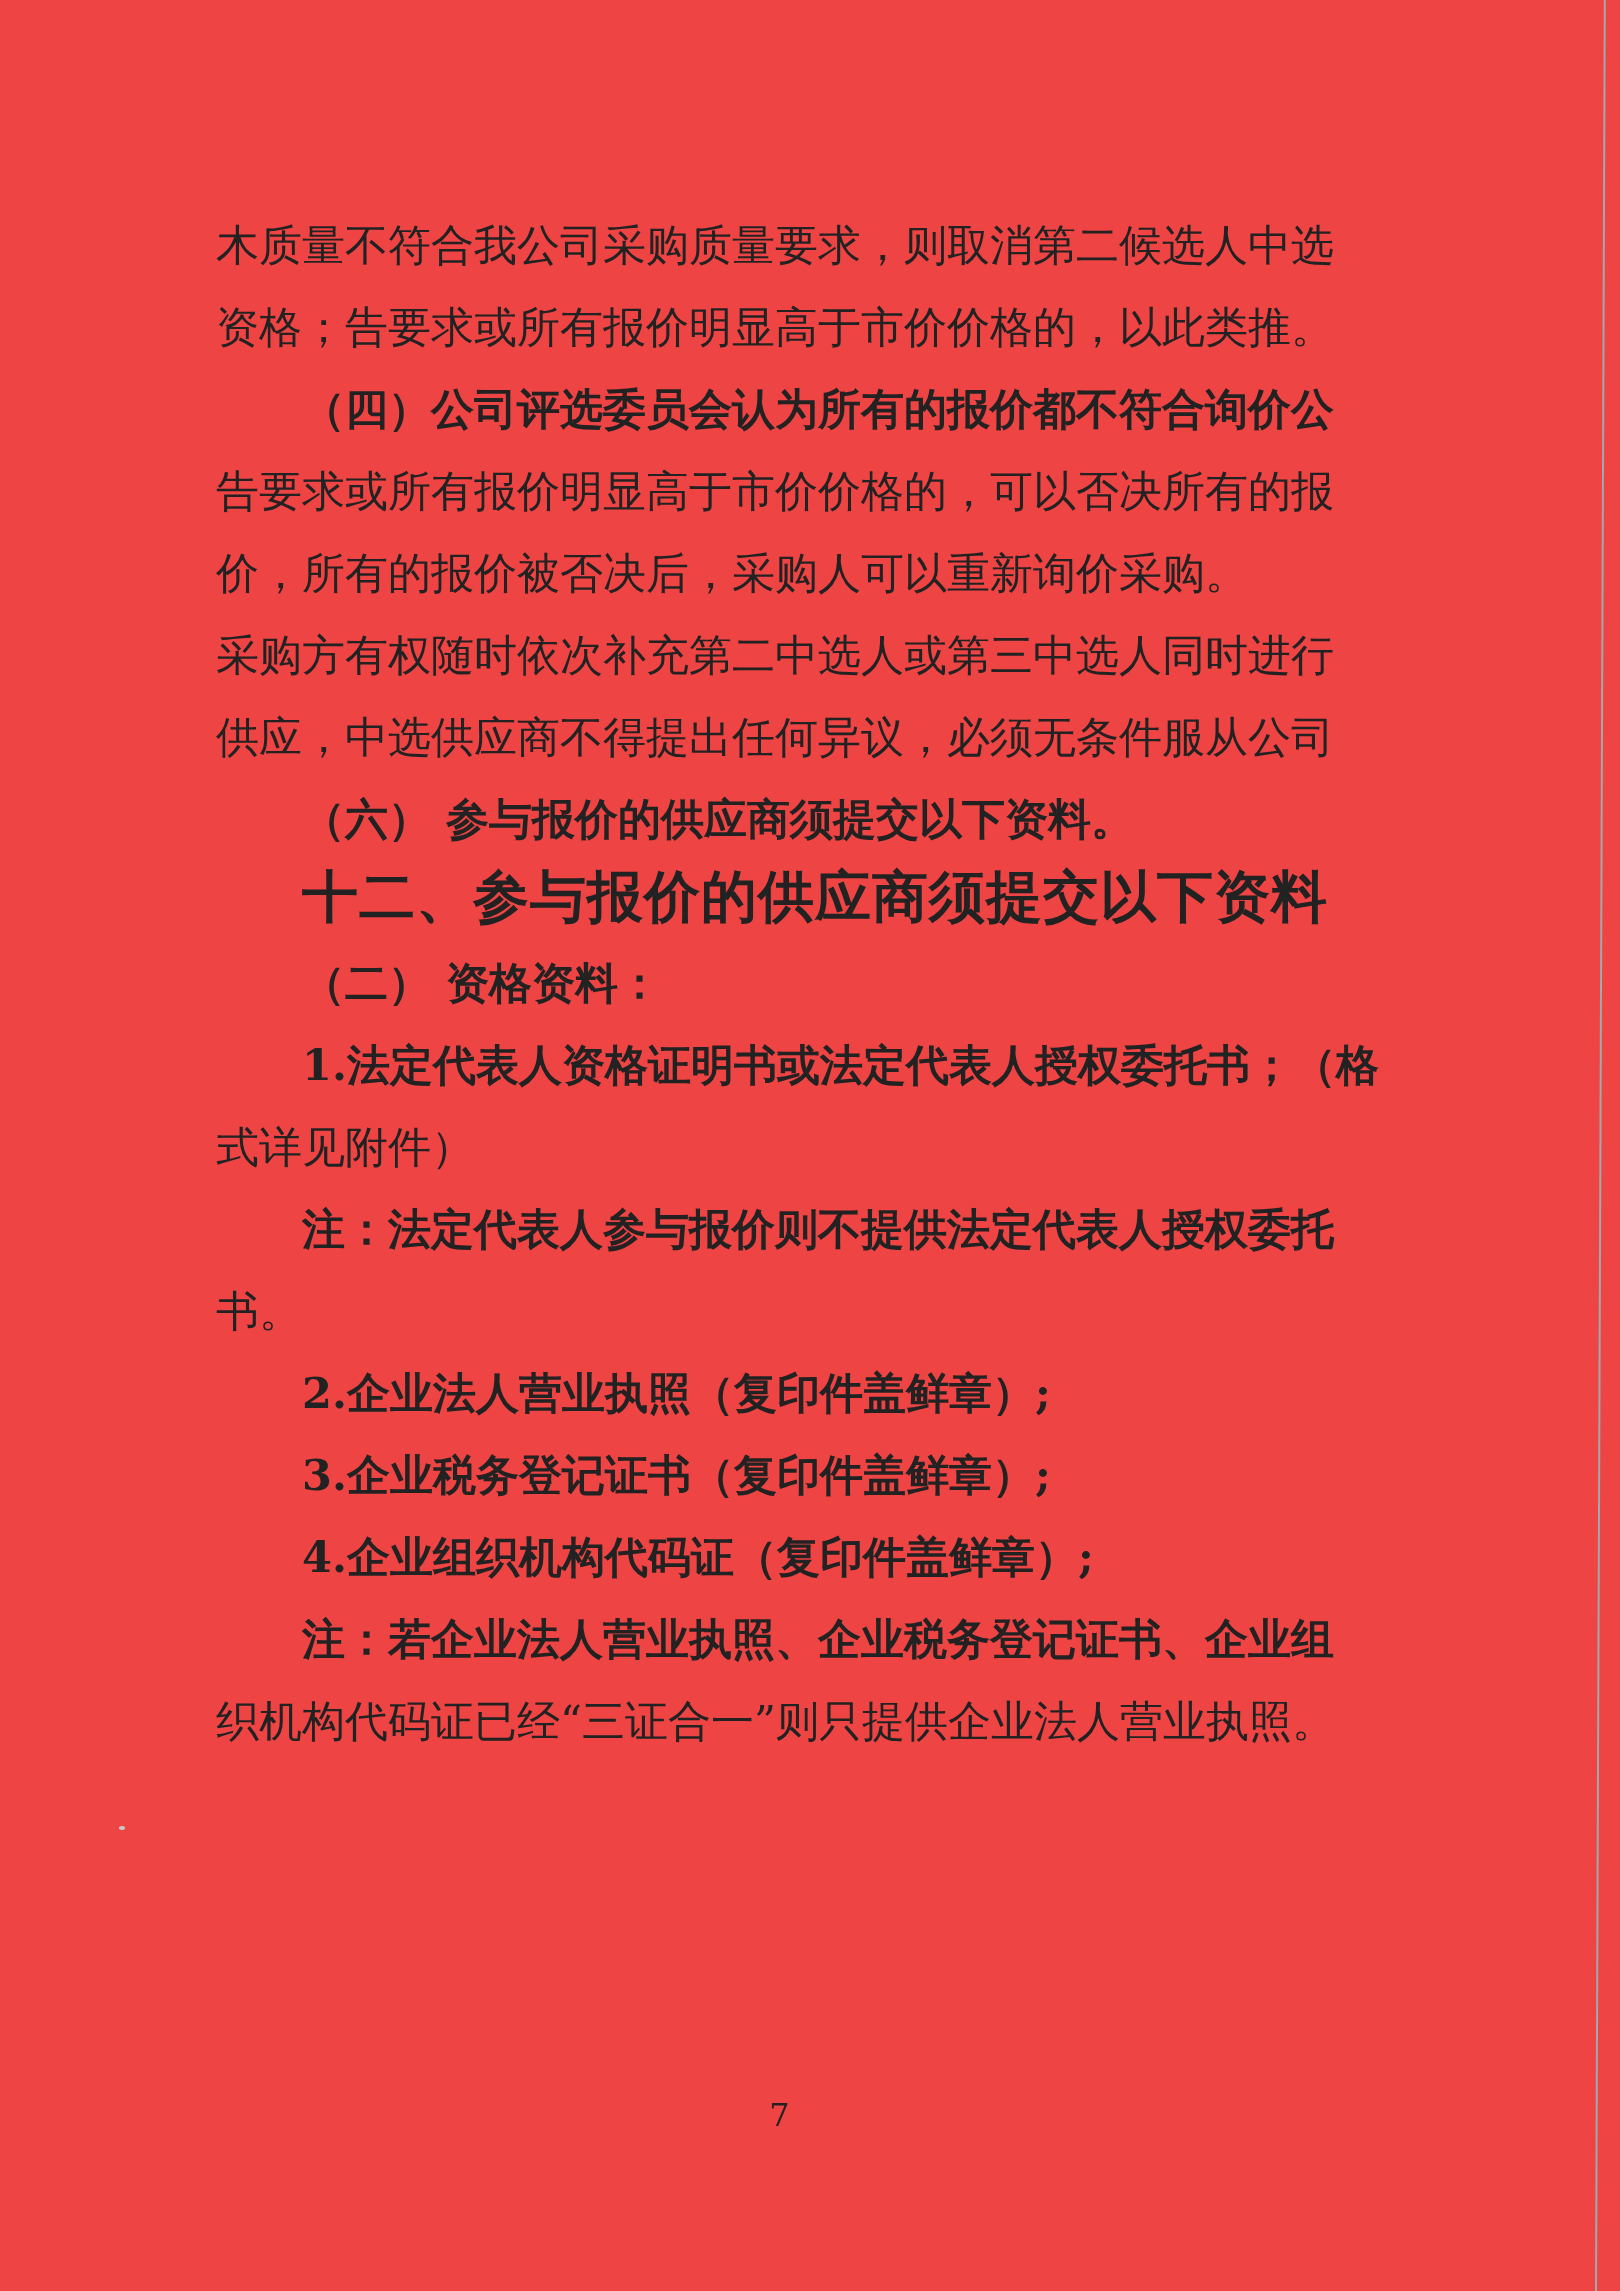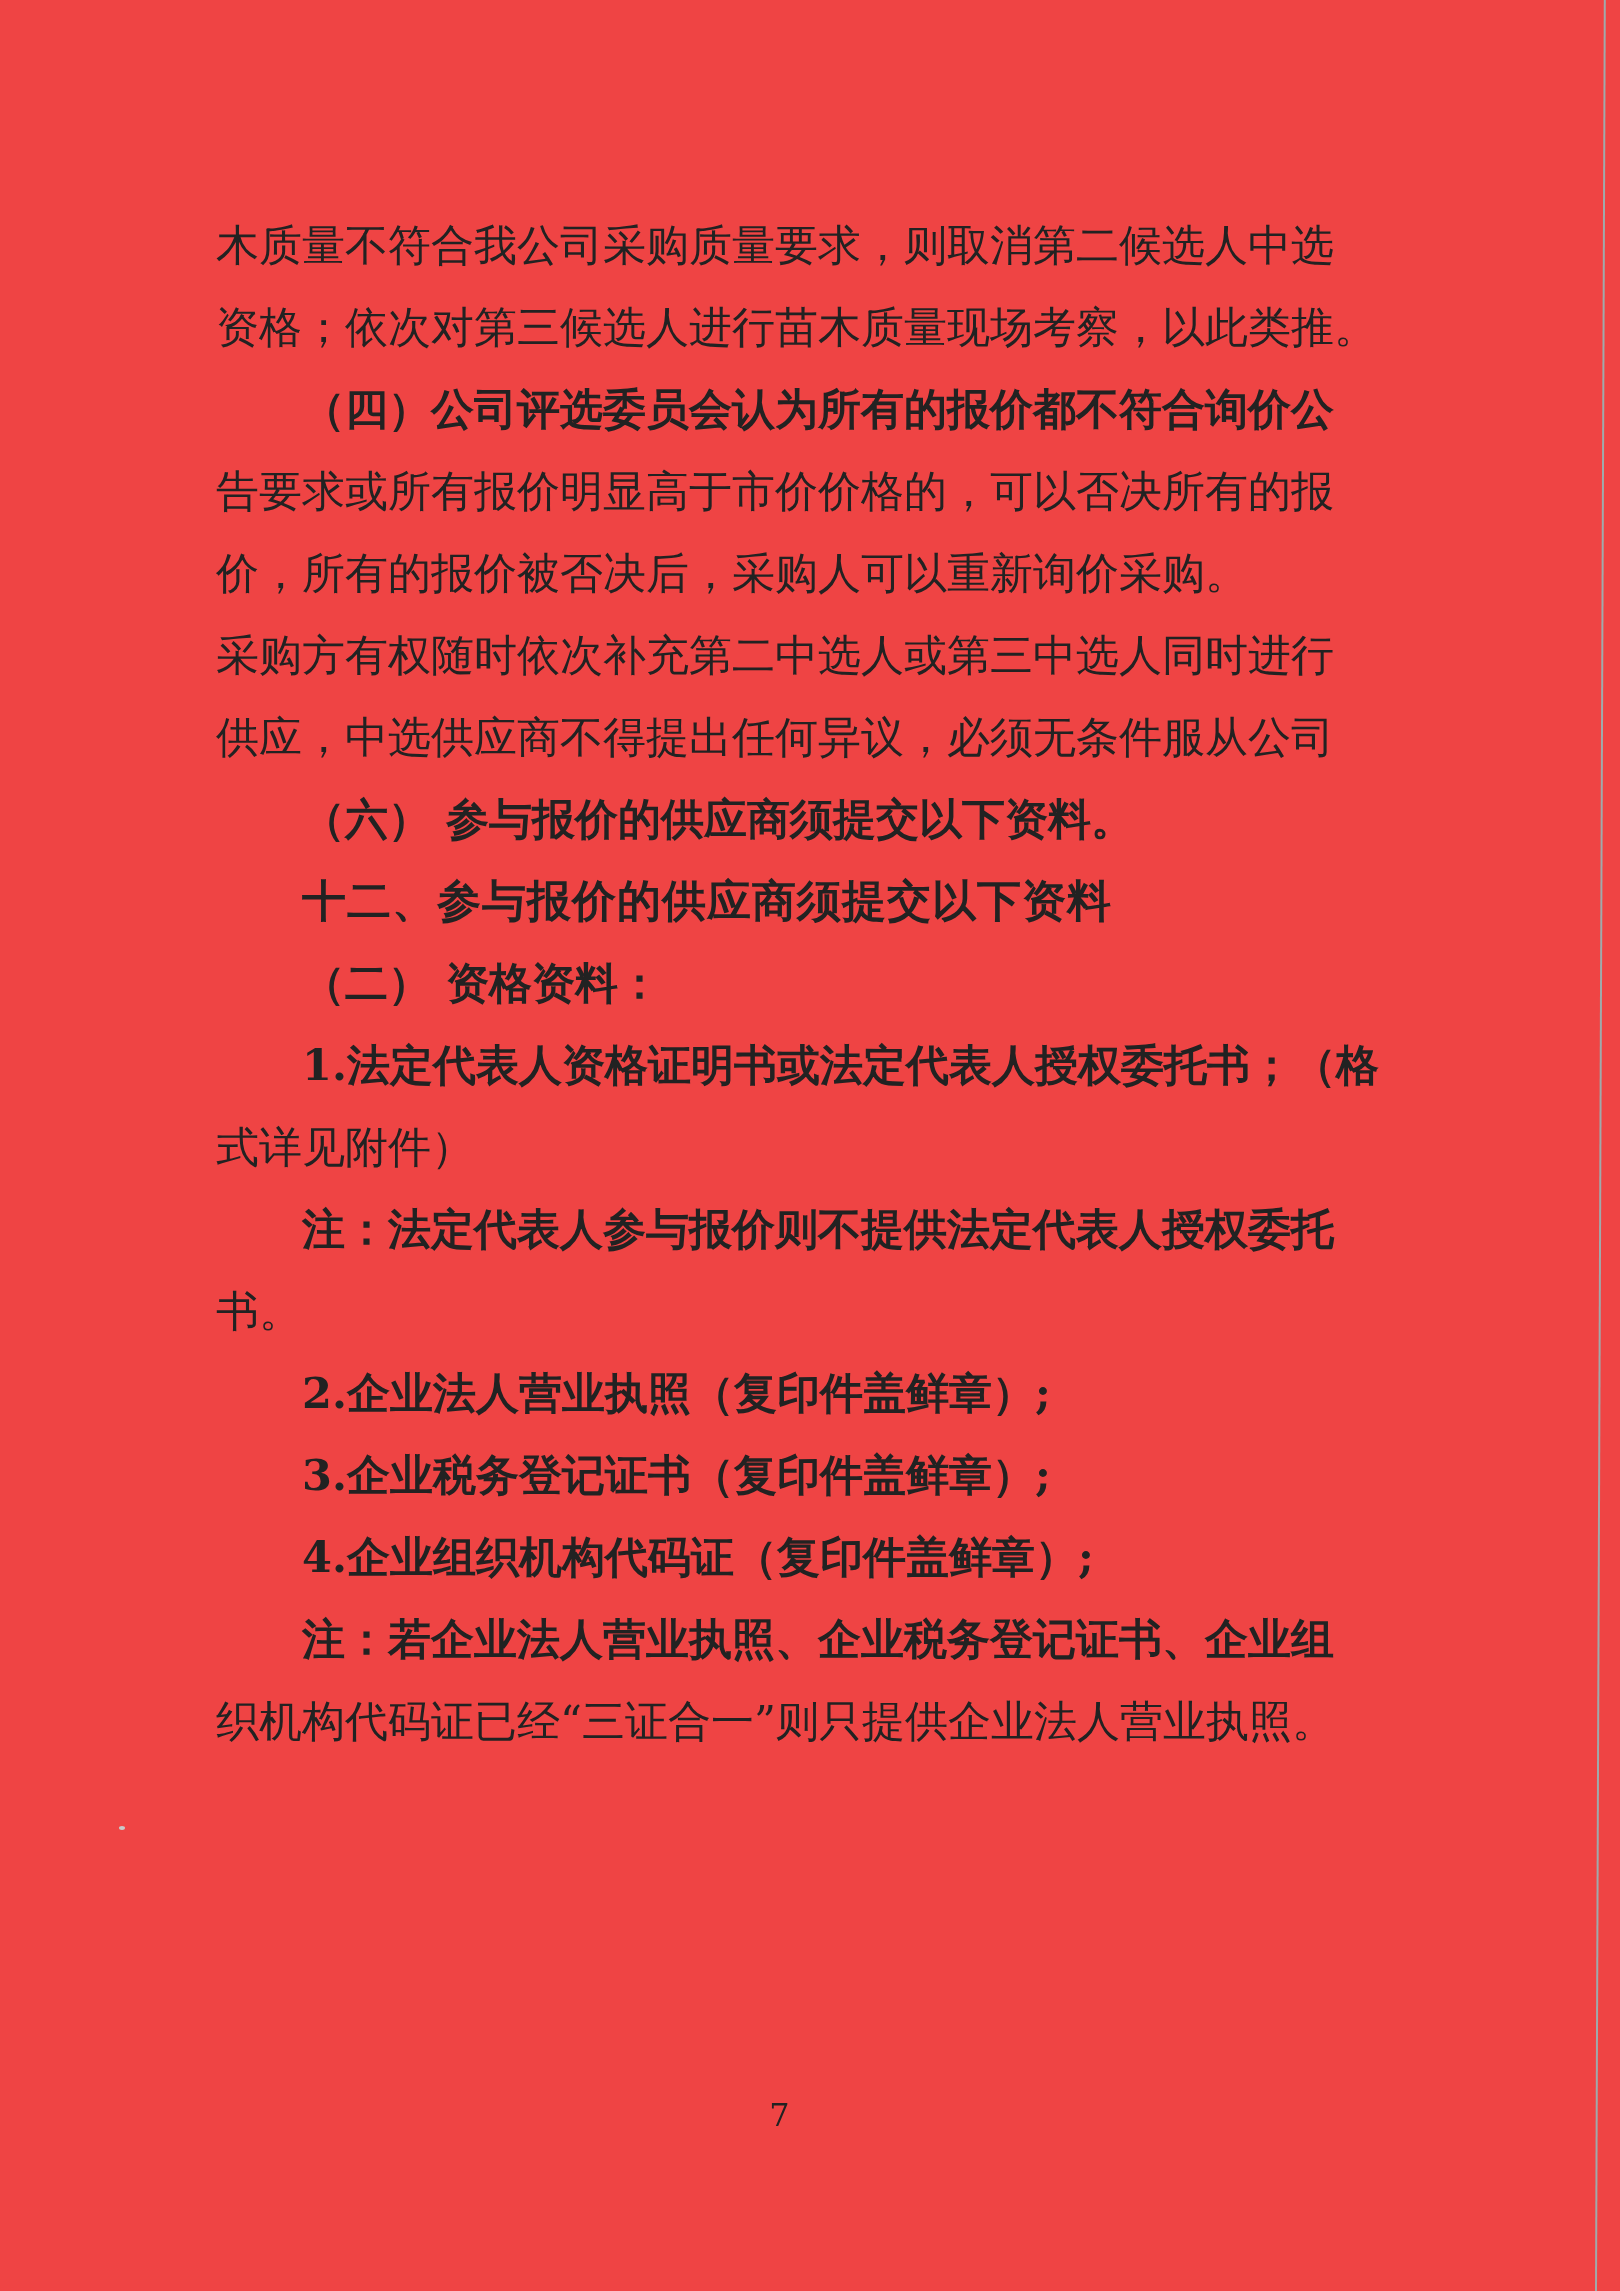--- a/index.html
+++ b/index.html
@@ -33,23 +33,23 @@
     line-height: 82px;
     color: #222222;
     white-space: nowrap;
     letter-spacing: 0;
   }
   .line.indent {
     text-indent: 86px;
     font-weight: bold;
   }
   .line.heading {
-    font-family: Liberation Sans, sans-serif;
+    font-family: Liberation Mono, monospace;
     font-weight: 700;
-    font-size: 44px;
+    font-size: 56px;
     letter-spacing: 1px;
   }
   .page-number {
     position: absolute;
     left: 745px;
     top: 2096px;
     width: 69px;
     text-align: center;
     font-family: "DejaVu Serif", "Liberation Serif", serif;
     font-size: 32px;
@@ -76,21 +76,21 @@
     border-radius: 50%;
   }
 </style>
 </head>
 <body>
 
 <div class="page">
 
   <div class="text-block">
     <div class="line">木质量不符合我公司采购质量要求，则取消第二候选人中选</div>
-    <div class="line">资格；依次对第三候选人进行苗木质量现场考察，以此类推。</div>
+    <div class="line">资格；告要求或所有报价明显高于市价价格的，以此类推。</div>
     <div class="line indent">（四）公司评选委员会认为所有的报价都不符合询价公</div>
     <div class="line">告要求或所有报价明显高于市价价格的，可以否决所有的报</div>
     <div class="line">价，所有的报价被否决后，采购人可以重新询价采购。</div>
     <div class="line">采购方有权随时依次补充第二中选人或第三中选人同时进行</div>
     <div class="line">供应，中选供应商不得提出任何异议，必须无条件服从公司</div>
     <div class="line indent">（六） 参与报价的供应商须提交以下资料。</div>
     <div class="line indent heading">十二、参与报价的供应商须提交以下资料</div>
     <div class="line indent">（二） 资格资料：</div>
     <div class="line indent">1.法定代表人资格证明书或法定代表人授权委托书；（格</div>
     <div class="line">式详见附件）</div>

